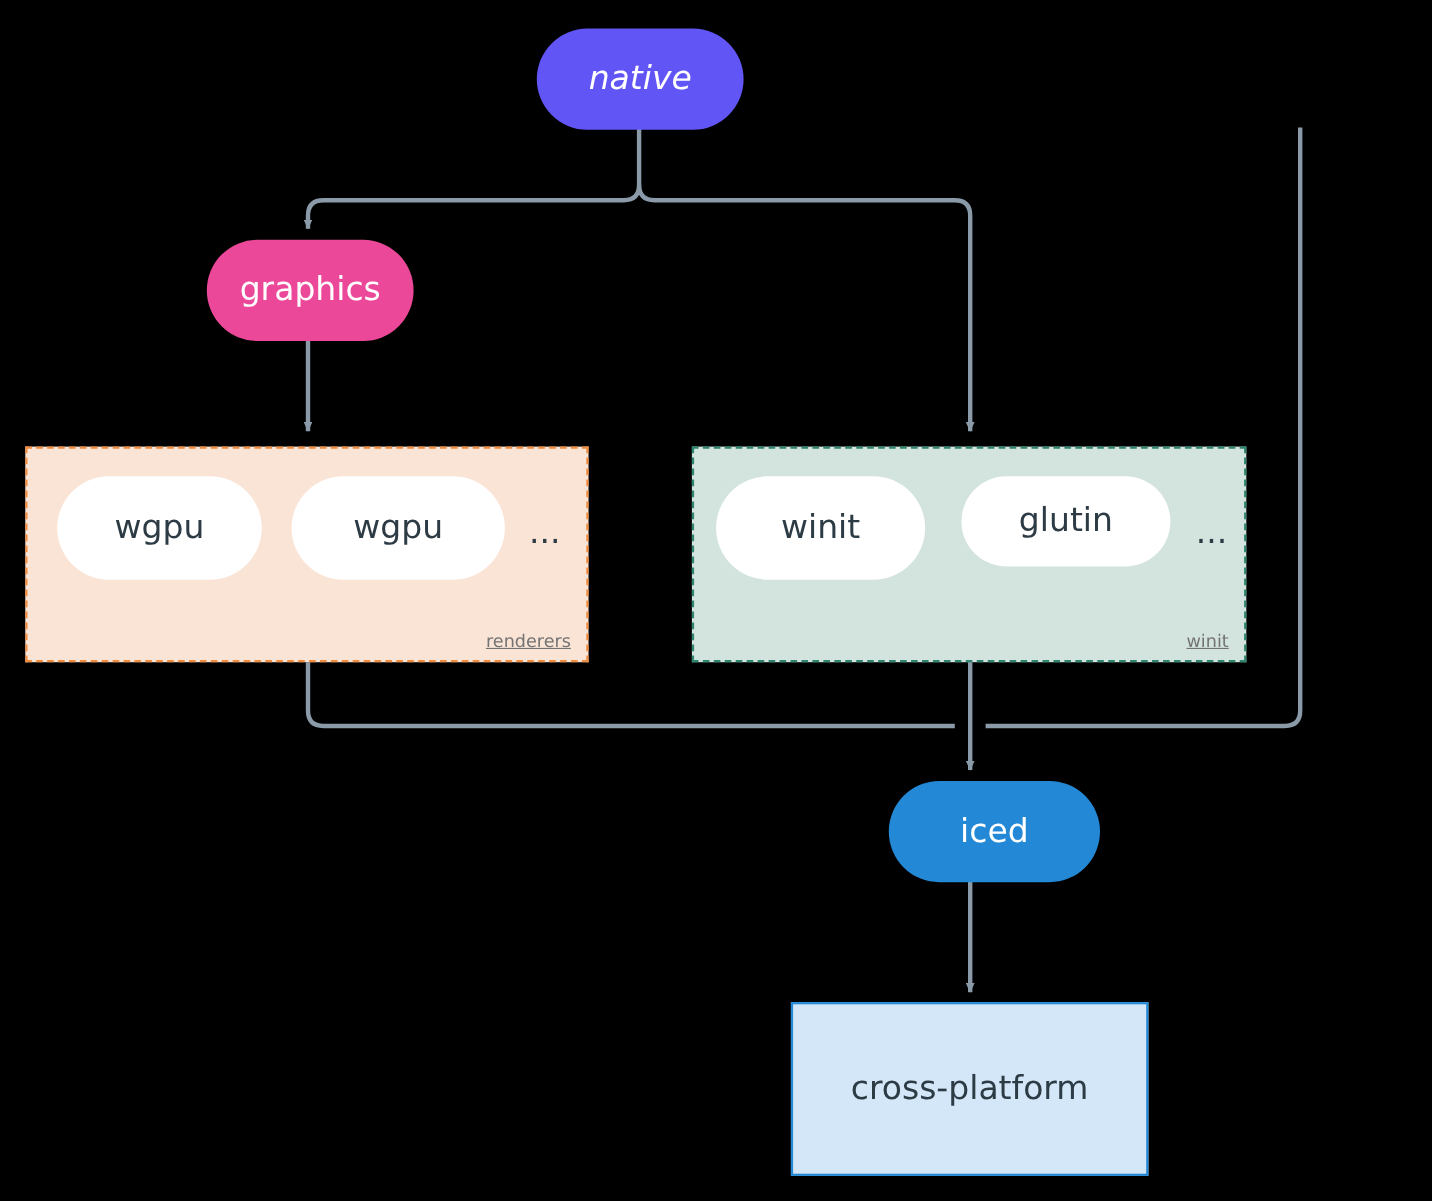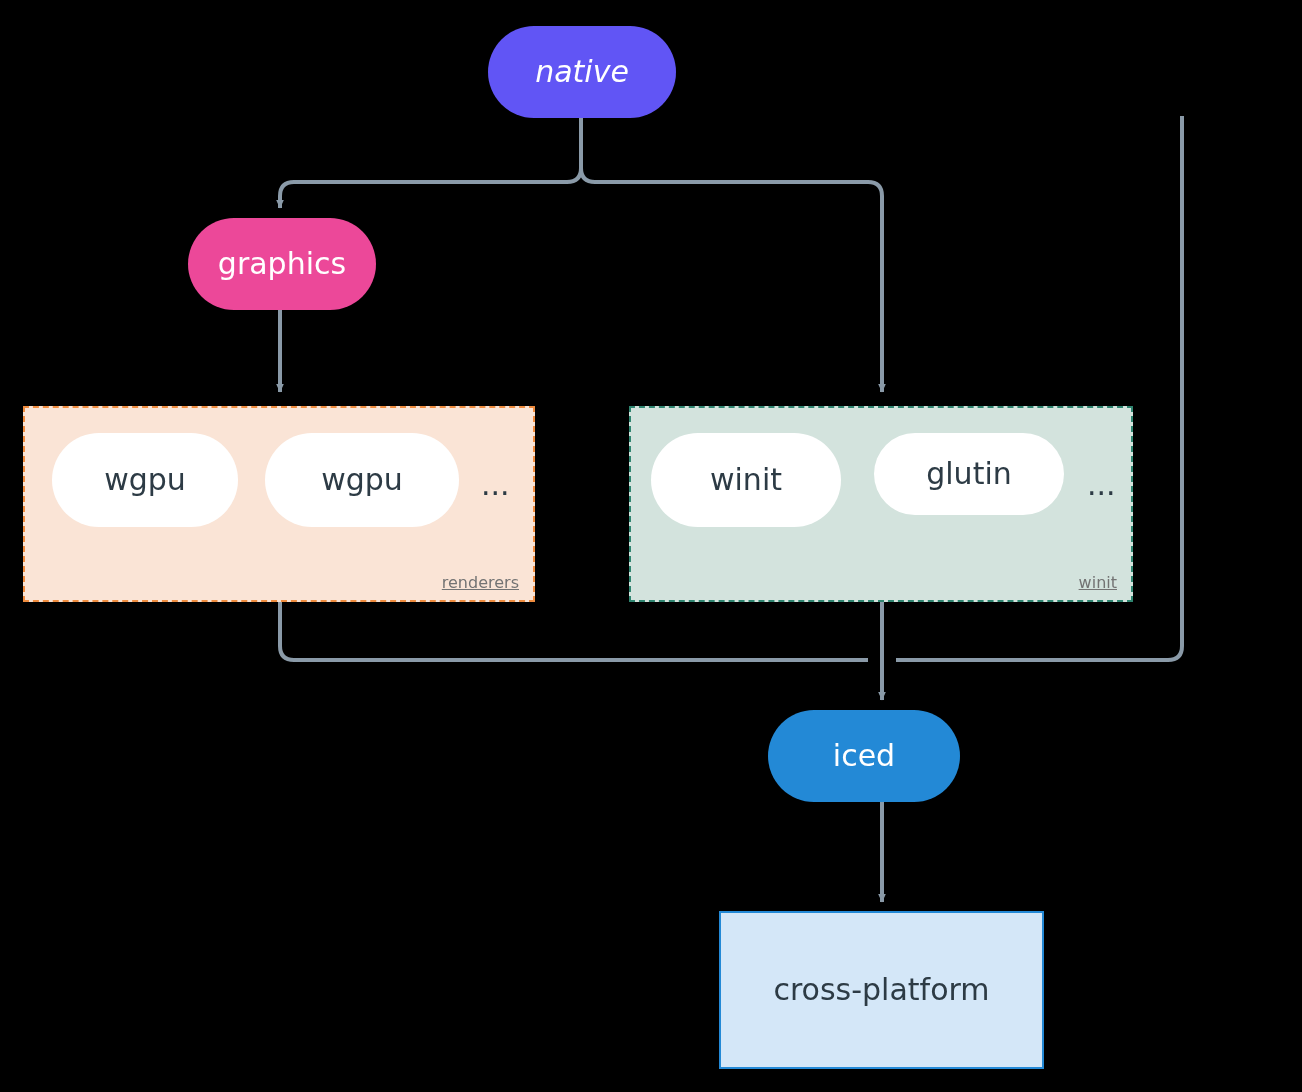--- a/index.html
+++ b/index.html
@@ -165,21 +165,21 @@
     <div class="member" style="left:20px; top:25px; width:190px; height:94px;">
       <span class="node-label">winit</span>
     </div>
     <div class="member" style="left:243px; top:25px; width:190px; height:82px;">
       <span class="node-label">glutin</span>
     </div>
     <span class="ellipsis" style="left:456px; top:62px;">...</span>
     <span class="group-label">winit</span>
   </div>
 
-  <div class="node pill pill-iced" style="left:768px; top:710px; width:192px; height:92px;">
+  <div class="node pill pill-iced" style="left:808px; top:710px; width:192px; height:92px;">
     <span class="node-label">iced</span>
   </div>
 
   <div class="box-app" style="left:719px; top:911px; width:325px; height:158px;">
     <span class="node-label">cross-platform</span>
   </div>
 
 </div>
 
 </body></html>

